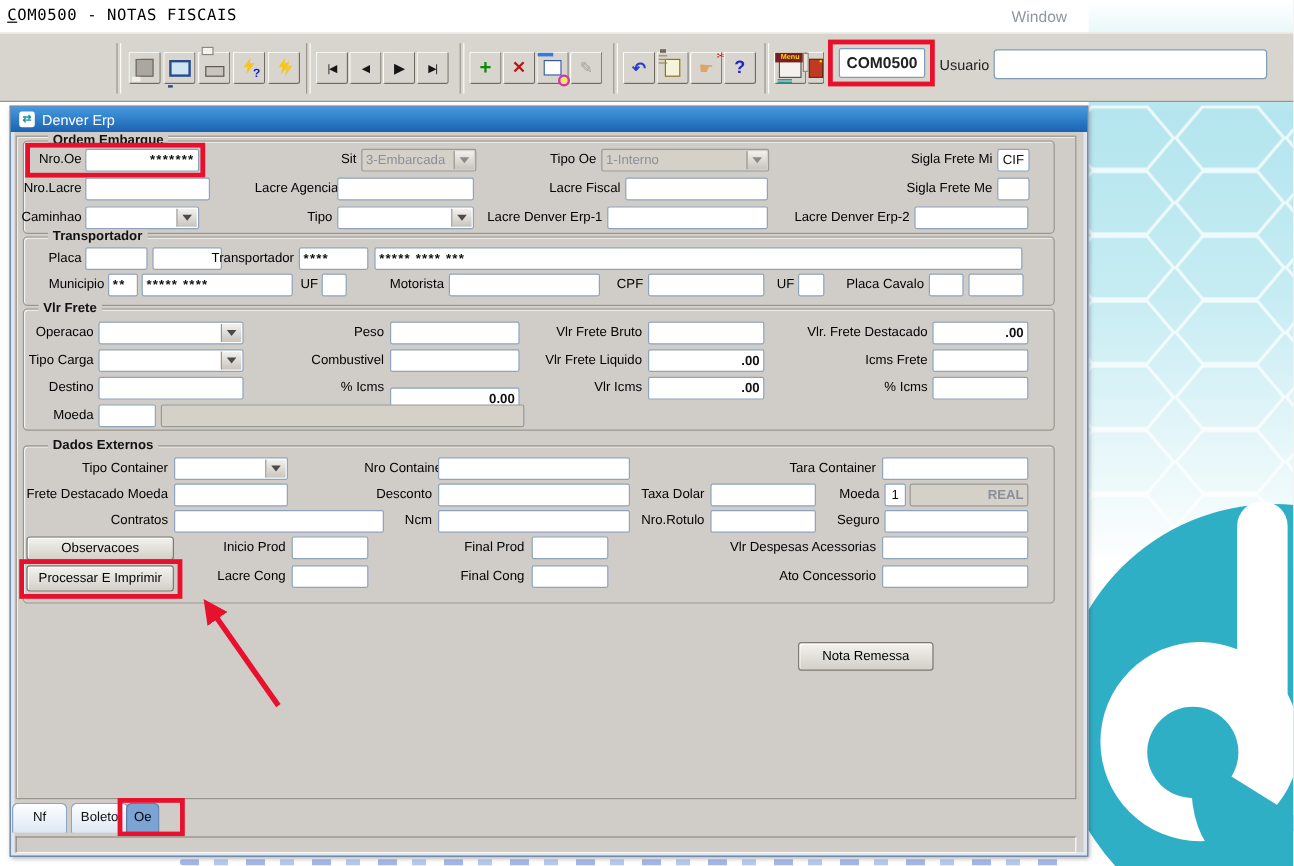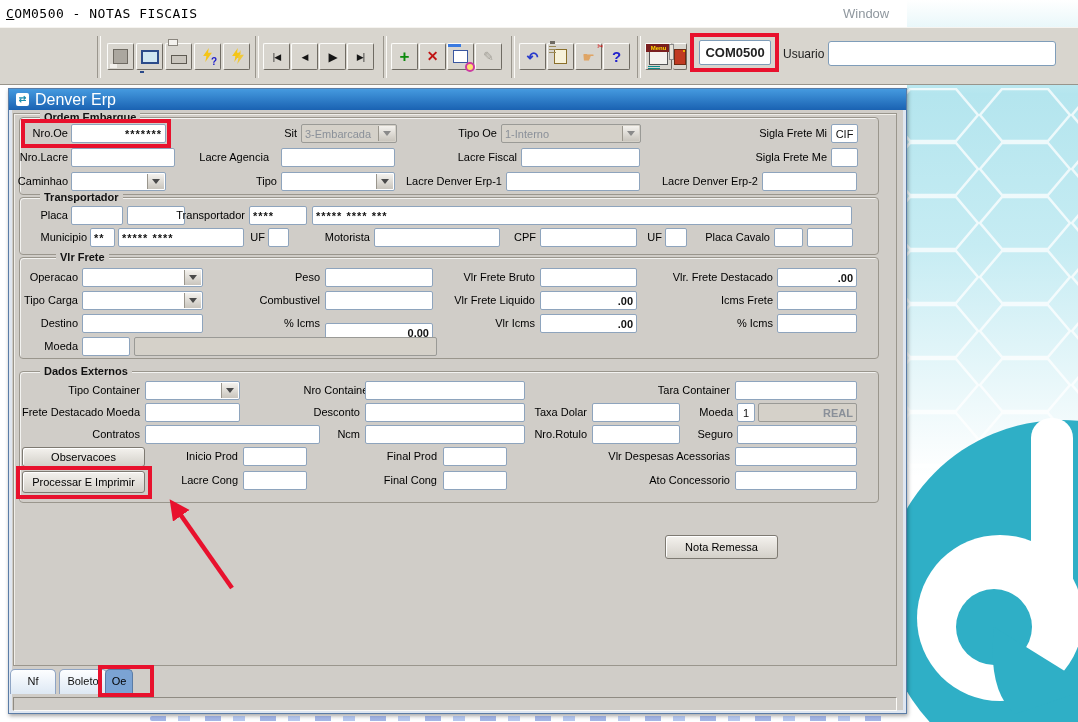--- a/index.html
+++ b/index.html
@@ -64,21 +64,21 @@
   
   .bg-right{left:907px;top:0;width:171px;height:722px;}
 
   
   .win{left:8px;top:88px;width:899px;height:626px;background:#d0cdc8;border:1px solid #5a7ca6;
        box-sizing:border-box;box-shadow:1px 2px 4px rgba(0,0,0,.35), inset -3px 0 0 #dfe6f0, inset 3px 0 0 #dfe6f0, inset 0 -3px 0 #dfe6f0;}
   .titlebar{left:9px;top:89px;width:897px;height:21px;background:linear-gradient(#459adf,#1a62b2);
             display:flex;align-items:center;cursor:default;}
   .win-ico{width:13px;height:13px;margin-left:7px;background:#fff;border-radius:2px;
            color:#1f8fae;font-size:9px;line-height:13px;text-align:center;font-weight:bold;}
-  .win-title{color:#fff;font-size:16px;margin-left:6px;}
+  .win-title{color:#fff;font-size:12px;margin-left:6px;}
 
   .formpanel{left:13px;top:113px;width:884px;height:553px;background:#d0cdc8;border:1px solid #9a968d;
              box-sizing:border-box;box-shadow:inset 1px 1px 0 #f0eee9;}
 
   .gb{border:1px solid #9a968d;border-radius:4px;box-shadow:inset 1px 1px 0 rgba(255,255,255,.75);}
   .legend{position:absolute;font-weight:bold;font-size:11px;background:#d0cdc8;padding:0 4px;white-space:nowrap;}
 
   .lbl{font-size:11px;color:#000;text-align:right;white-space:nowrap;}
   .fld{background:#fff;border:1px solid #8ea4bd;border-radius:2px;box-sizing:border-box;height:19px;
        font-size:11px;line-height:16px;padding:1px 3px;overflow:hidden;white-space:nowrap;}
@@ -244,21 +244,21 @@
     <span>1-Interno</span><span class="cbbtn">
         <i class="tri"></i>
       </span>
   </div>
 
   <div class="abs lbl" style="left:727px;top:127px;width:100px">Sigla Frete Mi</div>
   <div class="abs fld ctr" style="left:831px;top:124px;width:27px">CIF</div>
 
   <div class="abs lbl" style="left:8px;top:151px;width:60px">Nro.Lacre</div>
   <div class="abs fld" style="left:71px;top:148px;width:104px"></div>
-  <div class="abs lbl" style="left:184px;top:151px;width:85px">Lacre Agencia</div>
+  <div class="abs lbl" style="left:197px;top:151px;width:85px">Lacre Agencia</div>
   <div class="abs fld" style="left:281px;top:148px;width:114px"></div>
   <div class="abs lbl" style="left:442px;top:151px;width:75px">Lacre Fiscal</div>
   <div class="abs fld" style="left:521px;top:148px;width:119px"></div>
   <div class="abs lbl" style="left:727px;top:151px;width:100px">Sigla Frete Me</div>
   <div class="abs fld" style="left:831px;top:148px;width:27px"></div>
 
   <div class="abs lbl" style="left:8px;top:175px;width:60px">Caminhao</div>
   <div class="abs fld combo" style="left:71px;top:172px;width:95px">
     <span></span><span class="cbbtn">
         <i class="tri"></i>
@@ -294,21 +294,21 @@
   <div class="abs fld" style="left:374px;top:228px;width:126px"></div>
   <div class="abs lbl" style="left:500px;top:231px;width:36px">CPF</div>
   <div class="abs fld" style="left:540px;top:228px;width:97px"></div>
   <div class="abs lbl" style="left:637px;top:231px;width:25px">UF</div>
   <div class="abs fld" style="left:665px;top:228px;width:22px"></div>
   <div class="abs lbl" style="left:695px;top:231px;width:75px">Placa Cavalo</div>
   <div class="abs fld" style="left:774px;top:228px;width:29px"></div>
   <div class="abs fld" style="left:807px;top:228px;width:46px"></div>
 
   <div class="abs gb" style="left:19px;top:257px;width:858px;height:100px"></div>
-  <div class="abs legend" style="left:56px;top:251px">Vlr Frete</div>
+  <div class="abs legend" style="left:32px;top:251px">Vlr Frete</div>
 
   <div class="abs lbl" style="left:18px;top:271px;width:60px">Operacao</div>
   <div class="abs fld combo" style="left:82px;top:268px;width:121px">
     <span></span><span class="cbbtn">
         <i class="tri"></i>
       </span>
   </div>
   <div class="abs lbl" style="left:280px;top:271px;width:40px">Peso</div>
   <div class="abs fld" style="left:325px;top:268px;width:108px"></div>
   <div class="abs lbl" style="left:445px;top:271px;width:90px">Vlr Frete Bruto</div>

